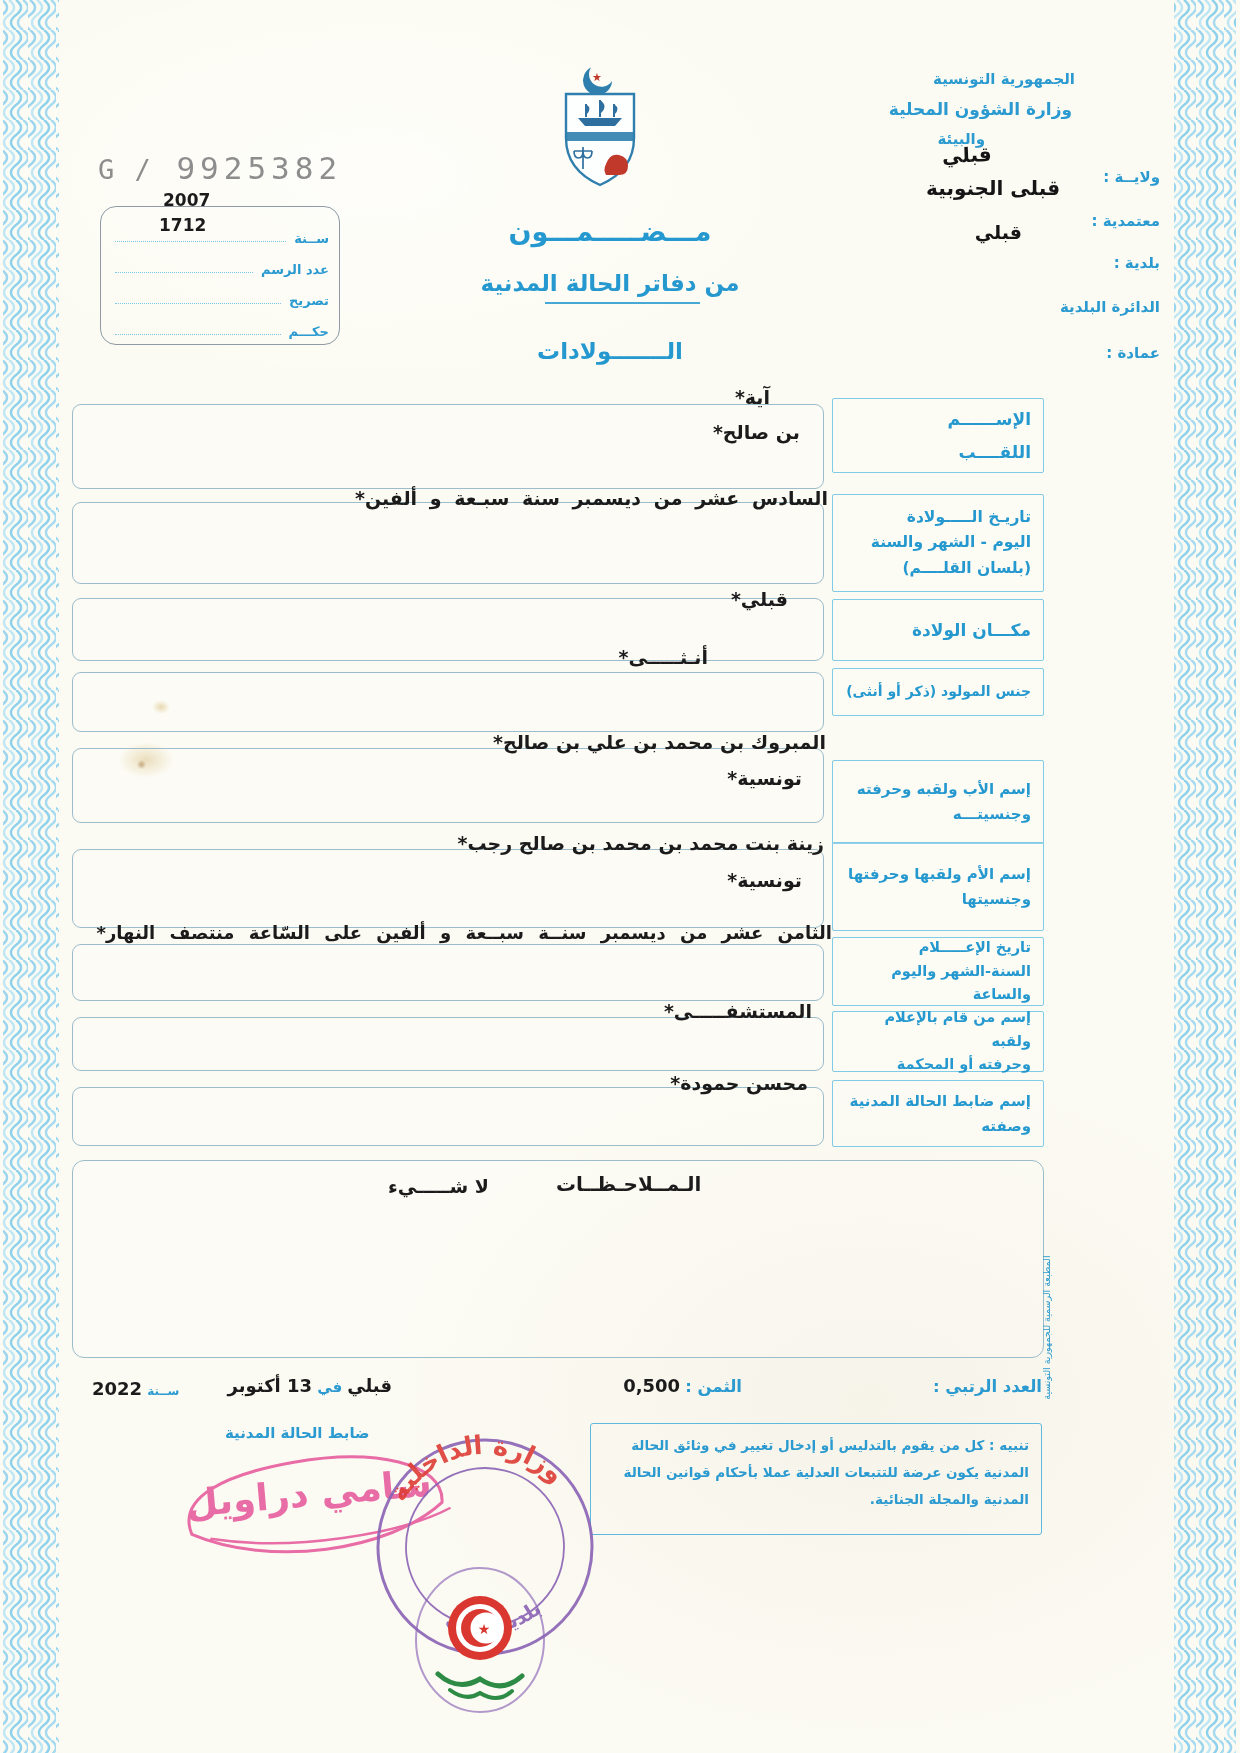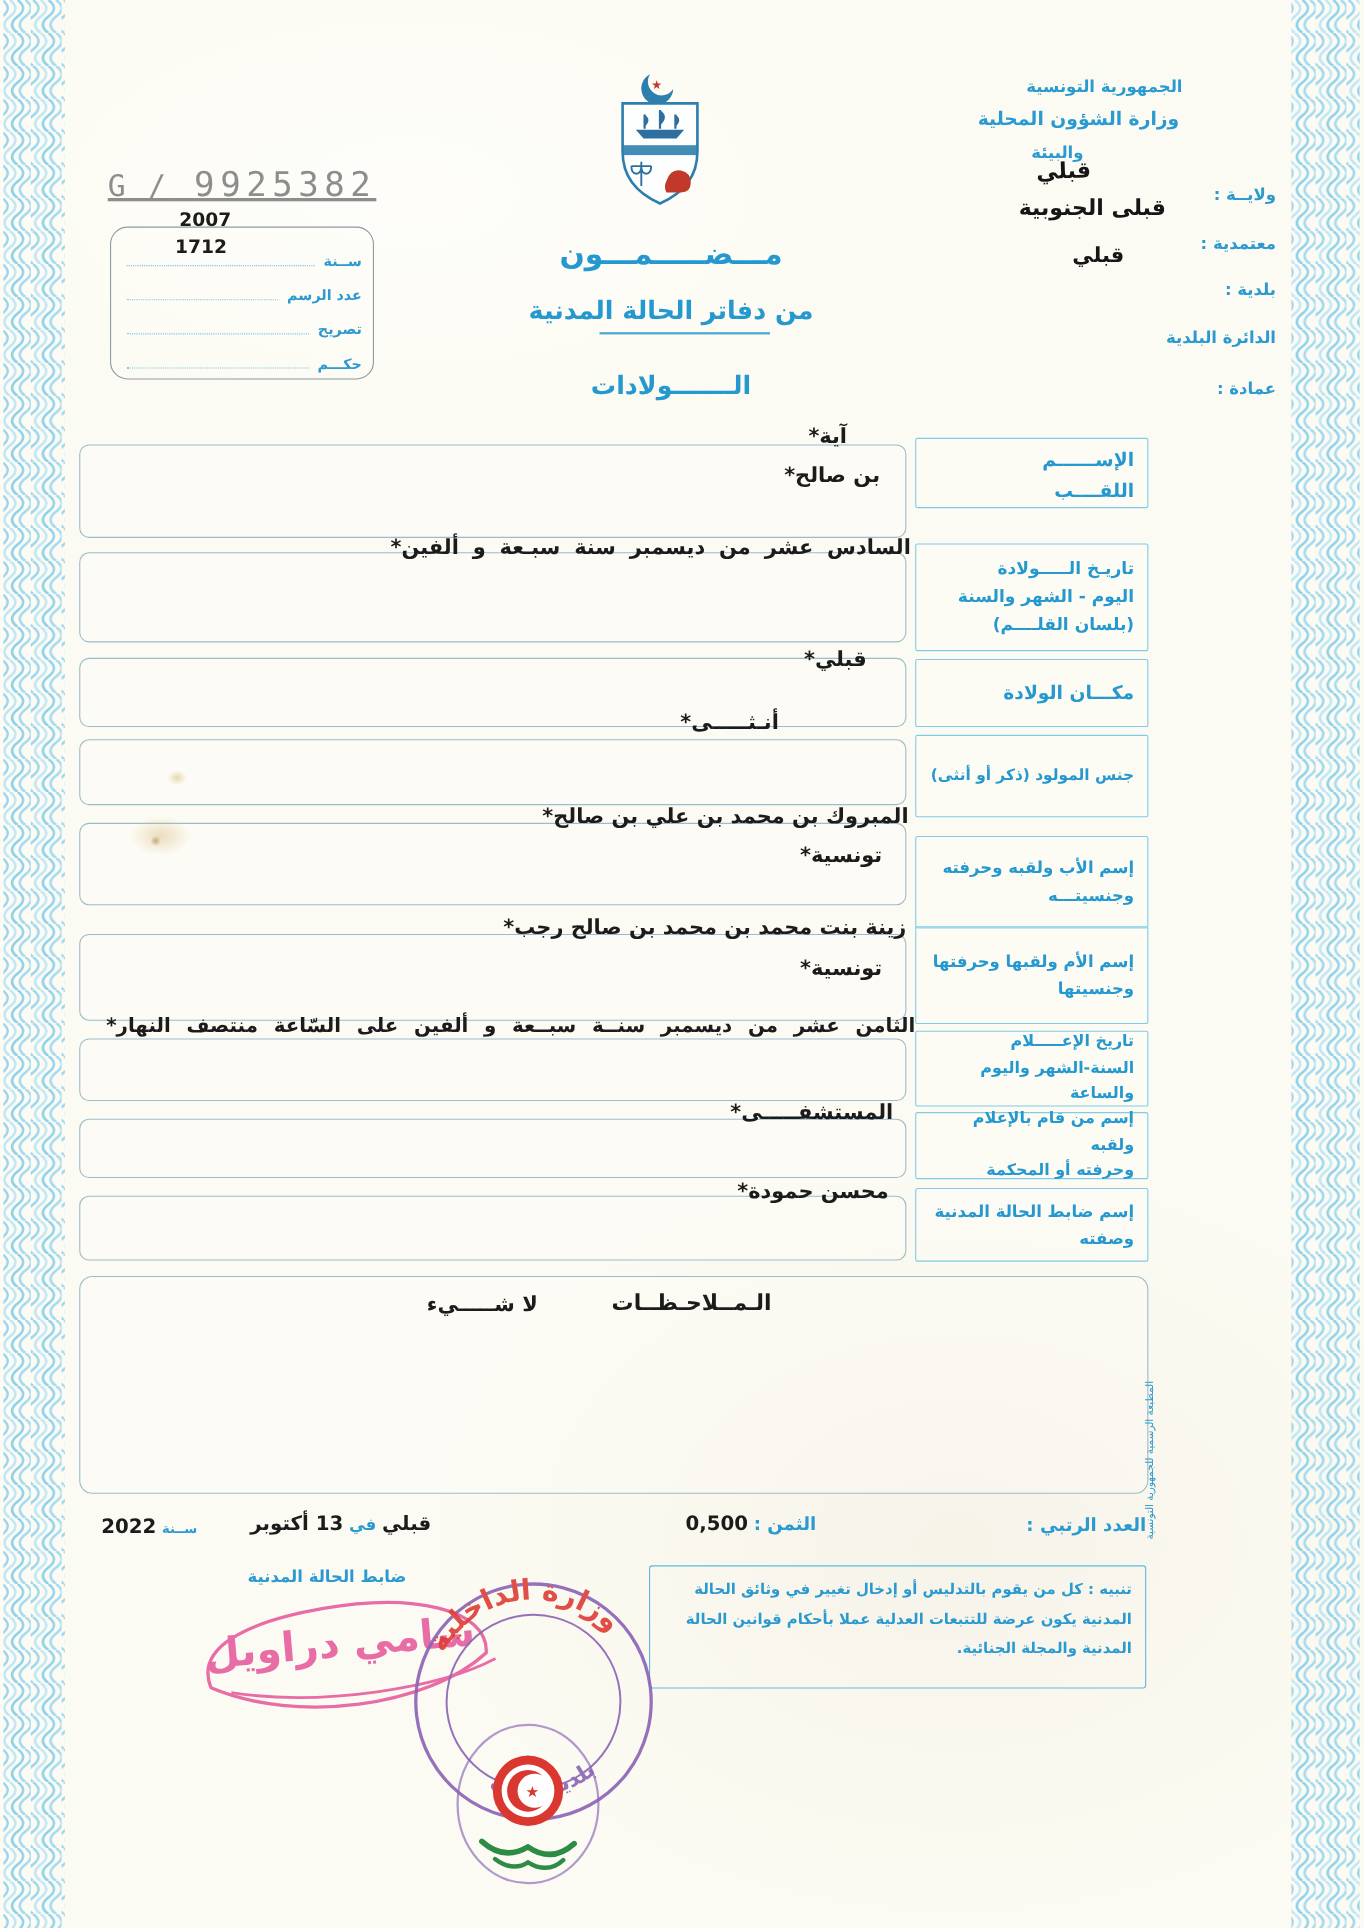--- a/index.html
+++ b/index.html
@@ -5,21 +5,21 @@
   * { margin:0; padding:0; box-sizing:border-box; }
   body { background:#6e6e6e; font-family:"DejaVu Sans", sans-serif; }
   .page { position:relative; width:1240px; height:1753px; margin:0 auto; overflow:hidden;
           direction:rtl; background:#fcfbf3;
           background-image:
             radial-gradient(ellipse 600px 300px at 30% 10%, rgba(255,255,255,.6), transparent 70%),
             radial-gradient(ellipse 700px 500px at 70% 80%, rgba(235,230,215,.35), transparent 70%); }
   .abs { position:absolute; }
   .ink { color:#1b1b1b; font-weight:700; }
 
-  .serial { font-family:"DejaVu Sans Mono", monospace; color:#8d8d8d; font-size:31px; letter-spacing:5px; direction:ltr;text-decoration:underline; }
+  .serial { font-family:"DejaVu Sans Mono", monospace; color:#8d8d8d; font-size:31px; letter-spacing:5px; direction:ltr; }
   .serial .pfx { letter-spacing:2px; font-size:27px; }
 
   .regbox { border:1.6px solid #8e9aa4; border-radius:16px; padding:8px 10px 6px 10px; }
   .srow { display:flex; align-items:flex-end; height:31px; }
   .srlabel { color:#2a9ad0; font-size:13px; font-weight:600; white-space:nowrap; }
   .leader { flex:1; border-bottom:1.5px dotted #7bc6e4; margin-left:4px; margin-right:8px; margin-bottom:4px; }
 
   .hlabel { color:#2a9ad0; font-size:15px; font-weight:600; white-space:nowrap; }
   .hval { color:#151515; font-weight:700; white-space:nowrap; }
 
@@ -115,21 +115,21 @@
   <div class="abs hlabel" style="right:80px;top:254px">بلدية :</div>
   <div class="abs hlabel" style="right:80px;top:298px">الدائرة البلدية</div>
   <div class="abs hlabel" style="right:80px;top:344px">عمادة :</div>
 
   <div class="abs title-line" style="left:420px;top:216px;width:380px;font-size:27px;word-spacing:14px">مـــضـــــمـــون</div>
   <div class="abs title-line" style="left:420px;top:270px;width:380px;font-size:23px">من دفاتر الحالة المدنية</div>
   <div class="abs" style="left:545px;top:302px;width:155px;height:2px;background:#2599cf;opacity:.85"></div>
   <div class="abs title-line" style="left:420px;top:338px;width:380px;font-size:23px">الـــــــولادات</div>
 
   <div class="vbox" style="top:404px;height:85px"></div>
-  <div class="lbox sb" style="top:398px;height:64px;font-size:17px">
+  <div class="lbox sb" style="top:398px;height:75px;font-size:17px">
     <span>الإســــــم</span>
     <span>اللقــــب</span>
   </div>
   <div class="val" style="top:386px;right:470px">آية*</div>
   <div class="val" style="top:421px;right:440px">بن صالح*</div>
 
   <div class="vbox" style="top:502px;height:82px"></div>
   <div class="lbox" style="top:494px;height:98px;font-size:15.5px">
     <span>تاريـخ الـــــولادة</span>
     <span>اليوم - الشهر والسنة</span>
@@ -137,21 +137,21 @@
   </div>
   <div class="val" style="top:487px;right:412px;word-spacing:6px">السادس عشر من ديسمبر سنة سبـعة و ألفين*</div>
 
   <div class="vbox" style="top:598px;height:63px"></div>
   <div class="lbox" style="top:599px;height:62px;font-size:17px">
     <span>مكـــان الولادة</span>
   </div>
   <div class="val" style="top:588px;right:452px">قبلي*</div>
 
   <div class="vbox" style="top:672px;height:60px"></div>
-  <div class="lbox" style="top:668px;height:75px;font-size:14px">
+  <div class="lbox" style="top:668px;height:48px;font-size:14px">
     <span>جنس المولود (ذكر أو أنثى)</span>
   </div>
   <div class="val" style="top:646px;right:532px">أنـثـــــى*</div>
 
   <div class="vbox" style="top:748px;height:75px"></div>
   <div class="lbox" style="top:760px;height:84px">
     <span>إسم الأب ولقبه وحرفته</span>
     <span>وجنسيتـــه</span>
   </div>
   <div class="val" style="top:731px;right:414px">المبروك بن محمد بن علي بن صالح*</div>

